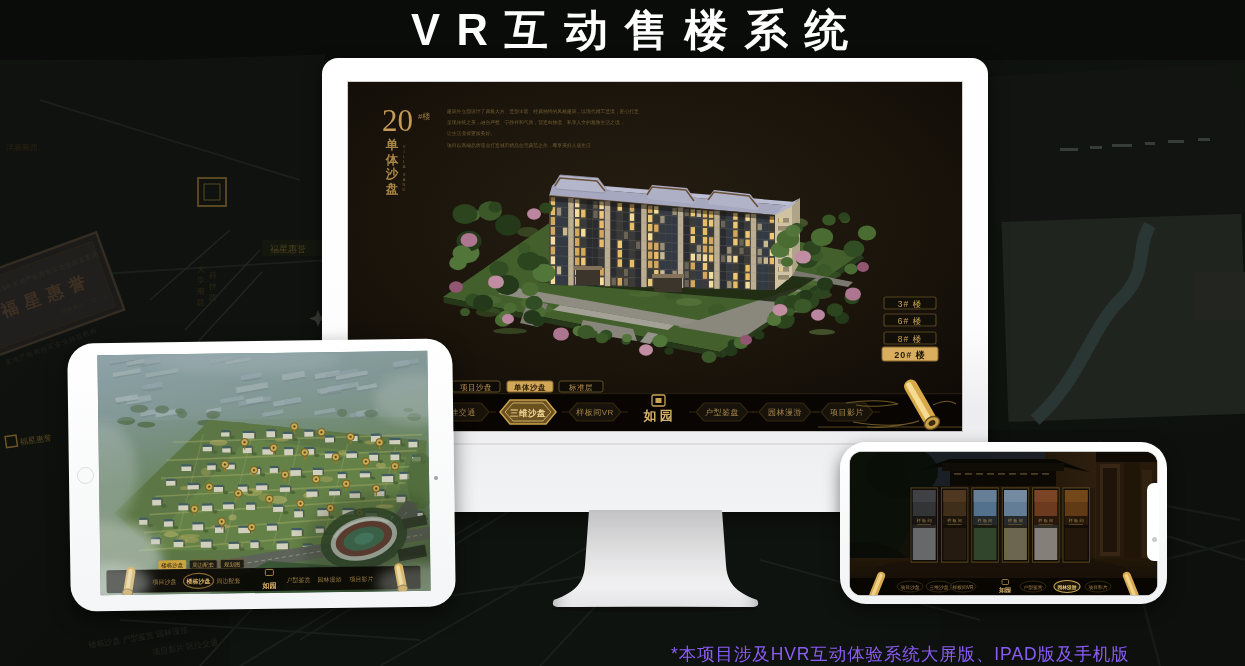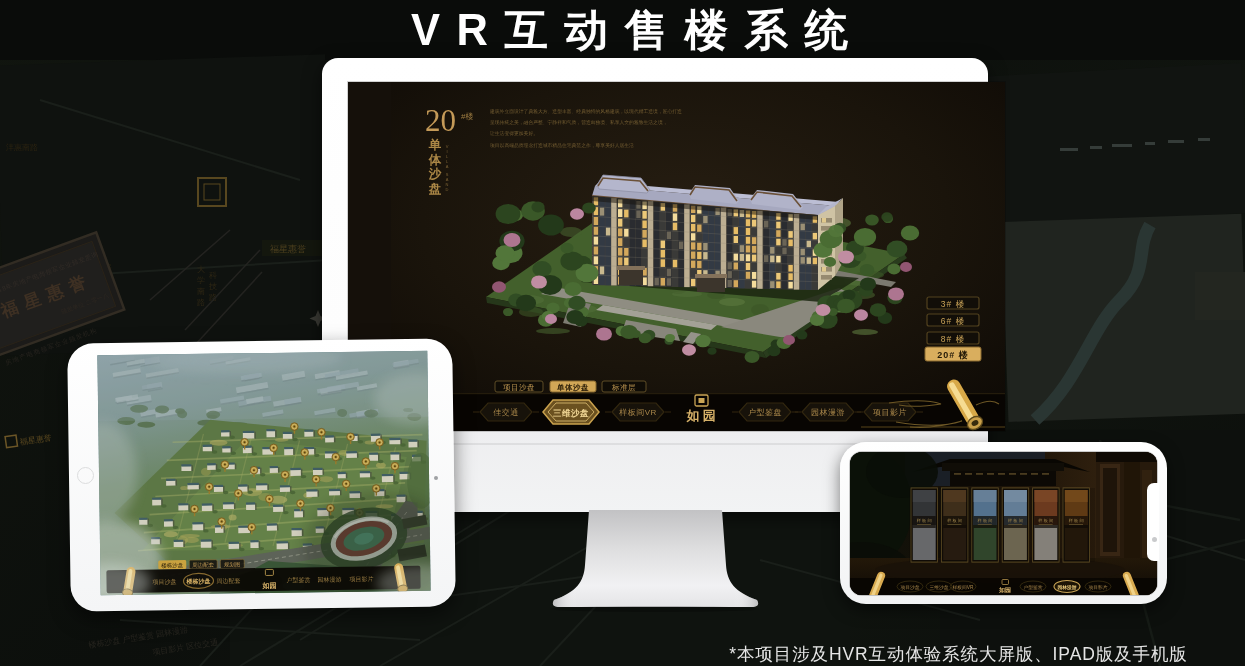--- a/index.html
+++ b/index.html
@@ -131,21 +131,21 @@
     </defs>
 
     <path d="M44 0 L177 0 L181 55 C182 72 190 82 212 90 Q216 97 206 97 L15 97 Q5 97 9 90 C31 82 39 72 40 55 Z" fill="url(#neckg)"></path>
     <path d="M44 0 L177 0 L181 55 C182 72 190 82 212 90 Q216 97 206 97 L15 97 Q5 97 9 90 C31 82 39 72 40 55 Z" fill="url(#neckside)"></path>
     <ellipse cx="110" cy="99" rx="105" ry="3" fill="#000000" opacity="0.22"></ellipse>
   </svg>
 </div>
 
 <div class="abs" style="left:322px;top:443px;width:666px;height:2px;background:rgba(0,0,0,0.07);"></div>
 
-<div class="abs" style="left:348px;top:82px;width:614px;height:349px;background:#15100a;overflow:hidden;box-shadow:0 0 0 1px rgba(0,0,0,0.18);padding-left:43px;">
+<div class="abs" style="left:348px;top:82px;width:614px;height:349px;background:#15100a;overflow:hidden;box-shadow:0 0 0 1px rgba(0,0,0,0.18);">
   <svg width="614" height="349" viewBox="0 0 614 349">
     <defs>
       <radialGradient id="scrbg" cx="48%" cy="40%" r="78%">
         <stop offset="0%" stop-color="#271e12"></stop>
         <stop offset="55%" stop-color="#1a140b"></stop>
         <stop offset="100%" stop-color="#0d0905"></stop>
       </radialGradient>
     </defs>
     <rect width="614" height="349" fill="url(#scrbg)"></rect>
 
@@ -1417,13 +1417,13 @@
 <rect x="277" y="119" width="8" height="29" rx="4" fill="#d9ab50"></rect>
 <rect x="279" y="121" width="3.2" height="25" rx="1.6" fill="#f0d288"></rect>
 </g>
   </svg>
 </div>
 
 <div class="abs" style="left:1147px;top:483px;width:12px;height:78px;background:#ffffff;border-radius:7px 0 0 7px;"></div>
 
 <div class="abs" style="left:1152px;top:537px;width:5px;height:5px;background:#c9cacc;border-radius:50%;"></div>
 
-<div class="abs" style="left:671px;top:642px;width:575px;color:#e5e5e5;font-size:17.5px;letter-spacing:0.9px;text-align:center;">*本项目涉及HVR互动体验系统大屏版、IPAD版及手机版</div>
+<div class="abs" style="left:671px;top:642px;width:575px;color:#8b5cf6;font-size:17.5px;letter-spacing:0.9px;">*本项目涉及HVR互动体验系统大屏版、IPAD版及手机版</div>
 
 </body></html>

